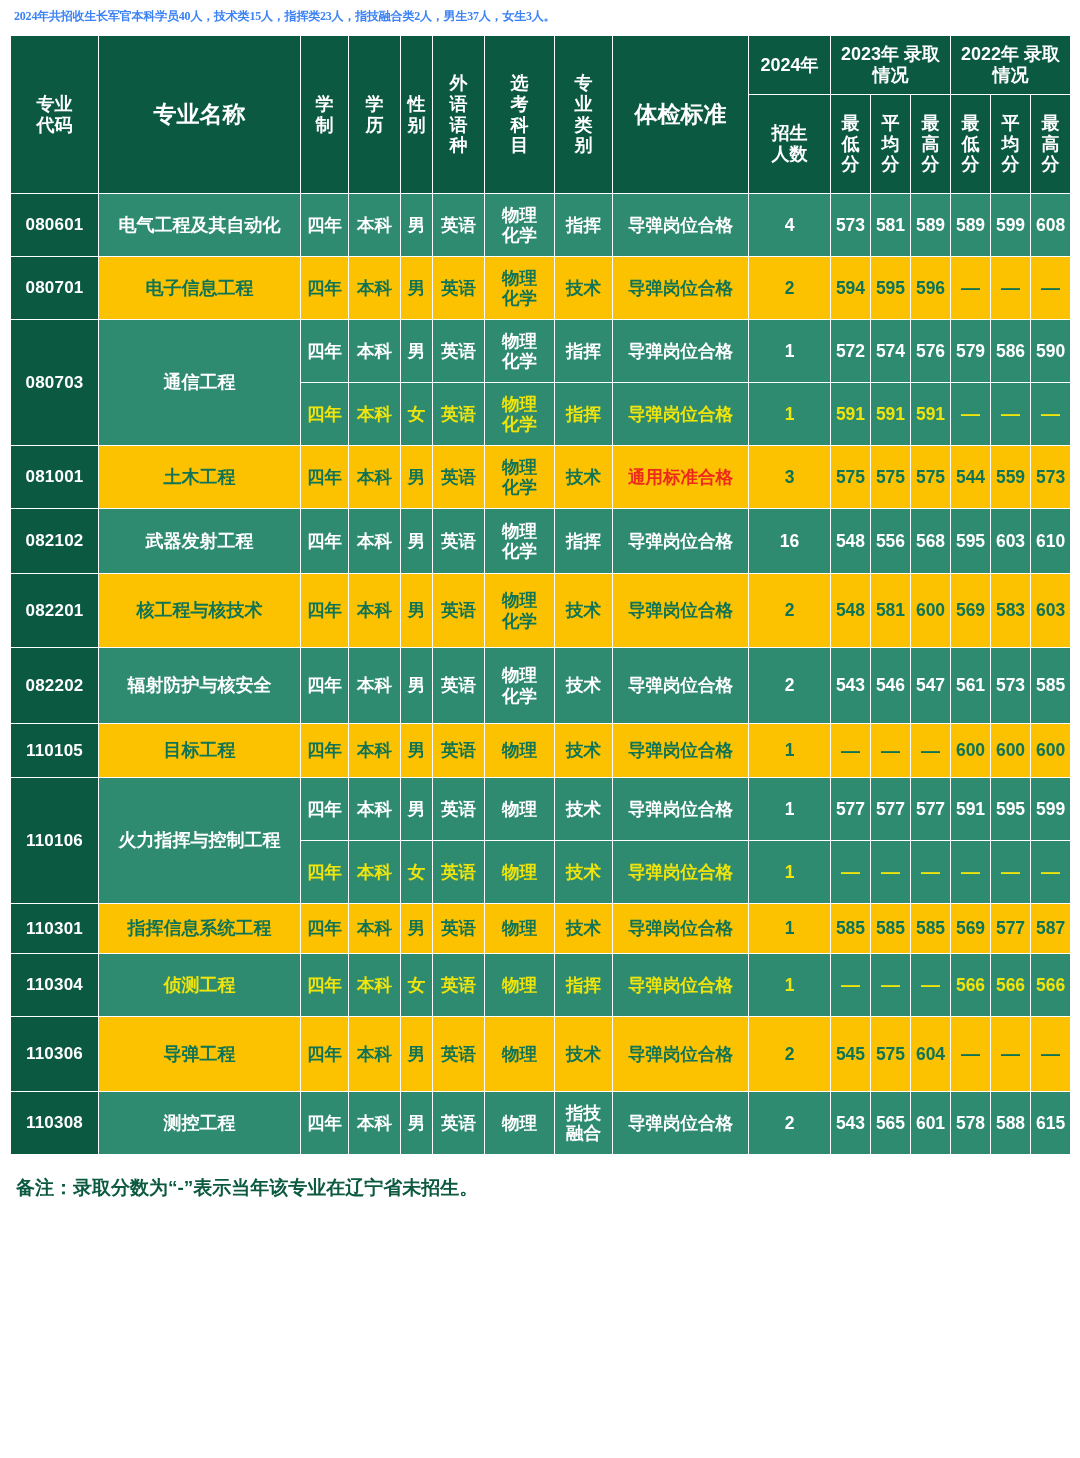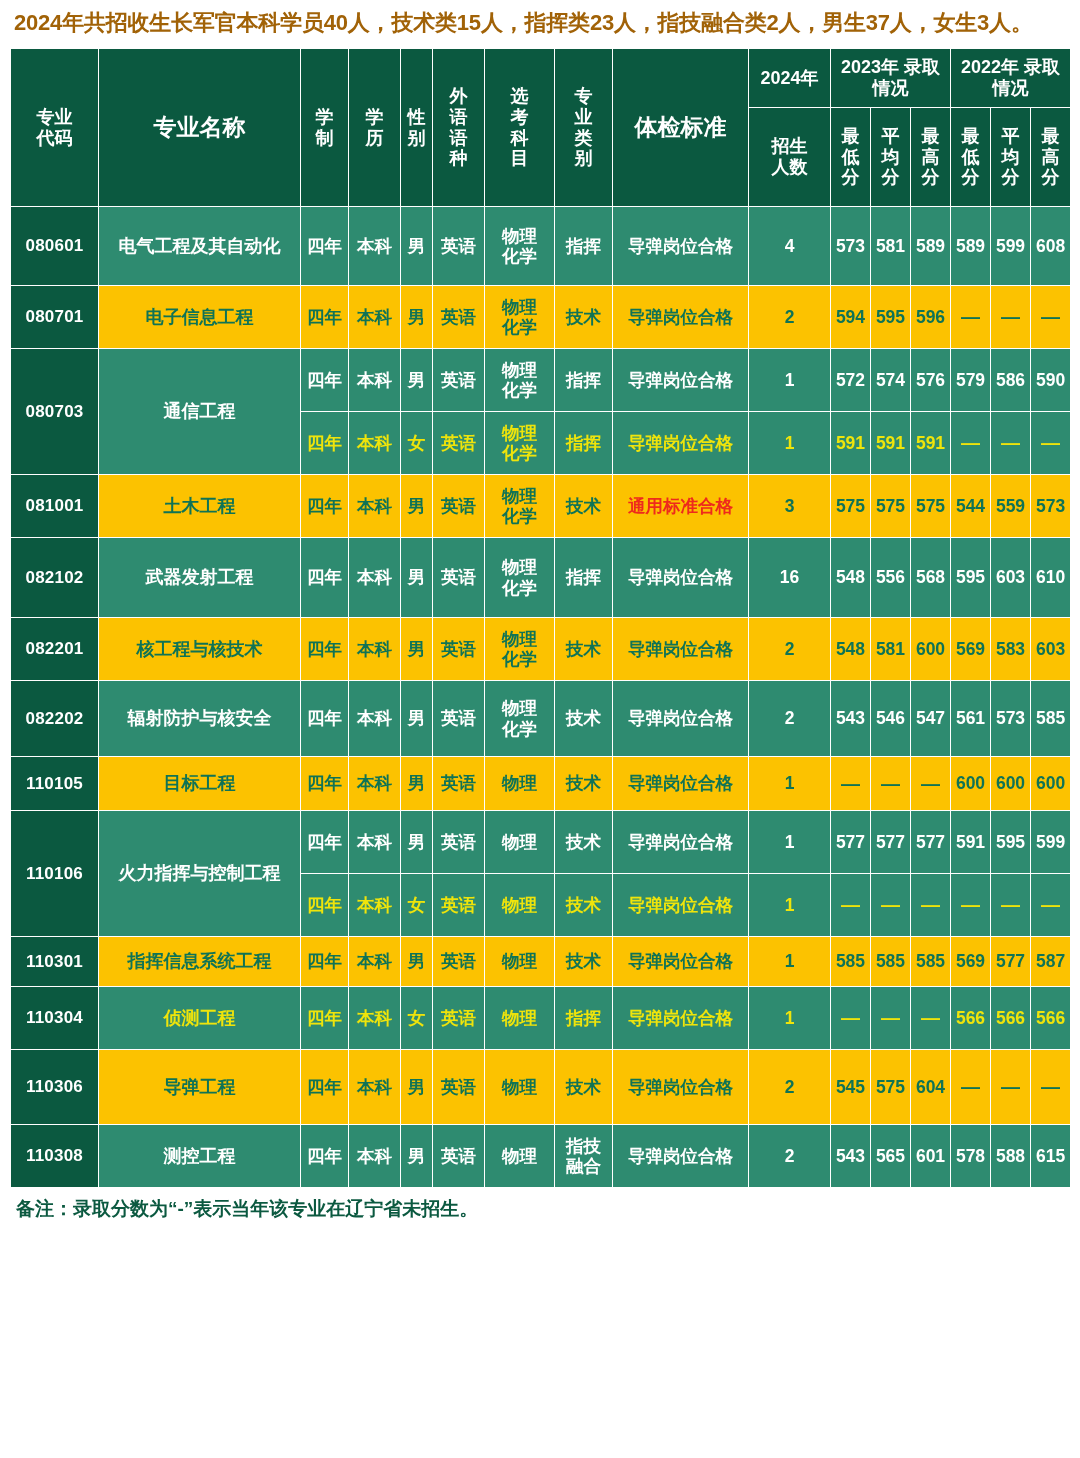--- a/index.html
+++ b/index.html
@@ -14,26 +14,27 @@
   .title{
     color:#0B5940;
     font-size:27px;
     font-weight:bold;
     letter-spacing:0px;
     text-align:center;
     padding:14px 0 4px 0;
     line-height:1.2;
   }
   .subtitle{
-    color:#a16207;
-    font-size:22px;
+    color:#3b82f6;
+    font-size:12px;
     font-weight:bold;
     padding:8px 0 10px 4px;
     letter-spacing:-0.2px;
     white-space:nowrap;
+    font-family:Liberation Serif, serif;
   }
 
   table.grid{
     border-collapse:collapse;
     width:1060px;
     table-layout:fixed;
     margin:0;
   }
   table.grid td, table.grid th{
     border:1.6px solid #ffffff;
@@ -76,21 +77,21 @@
 
   td.redtxt{color:#EE2A1C !important;}
   .two span{display:block;}
 
   .dash{font-size:19px;letter-spacing:0;}
 
   .note{
     color:#0B5940;
     font-size:19px;
     font-weight:bold;
-    padding:8px 0 0 6px;
+    padding:20px 0 0 6px;
   }
 </style>
 </head>
 <body>
 
 <div class="page">
 
 
   <div class="subtitle">2024年共招收生长军官本科学员40人，技术类15人，指挥类23人，指技融合类2人，男生37人，女生3人。</div>
 
@@ -194,21 +195,21 @@
         </th>
         <th class="vert">
           <span>最</span>
           <span>高</span>
           <span>分</span>
         </th>
       </tr>
     </thead>
 
     <tbody id="tbody">
-        <tr class="green" style="height: 79px;">
+        <tr class="green" style="height: 63px;">
           <td class="code" rowspan="1">080601</td>
           <td class="name" rowspan="1">电气工程及其自动化</td>
           <td>四年</td>
           <td>本科</td>
           <td>男</td>
           <td>英语</td>
           <td class="two">
             <span class="two">
               <span>物理</span>
               <span>化学</span>
@@ -307,21 +308,21 @@
           <td>技术</td>
           <td class="redtxt">通用标准合格</td>
           <td>3</td>
           <td>575</td>
           <td>575</td>
           <td>575</td>
           <td>544</td>
           <td>559</td>
           <td>573</td>
         </tr>
-        <tr class="green" style="height: 80px;">
+        <tr class="green" style="height: 65px;">
           <td class="code" rowspan="1">082102</td>
           <td class="name" rowspan="1">武器发射工程</td>
           <td>四年</td>
           <td>本科</td>
           <td>男</td>
           <td>英语</td>
           <td class="two">
             <span class="two">
               <span>物理</span>
               <span>化学</span>
@@ -330,21 +331,21 @@
           <td>指挥</td>
           <td>导弹岗位合格</td>
           <td>16</td>
           <td>548</td>
           <td>556</td>
           <td>568</td>
           <td>595</td>
           <td>603</td>
           <td>610</td>
         </tr>
-        <tr class="gold" style="height: 63px;">
+        <tr class="gold" style="height: 74px;">
           <td class="code" rowspan="1">082201</td>
           <td class="name" rowspan="1">核工程与核技术</td>
           <td>四年</td>
           <td>本科</td>
           <td>男</td>
           <td>英语</td>
           <td class="two">
             <span class="two">
               <span>物理</span>
               <span>化学</span>

